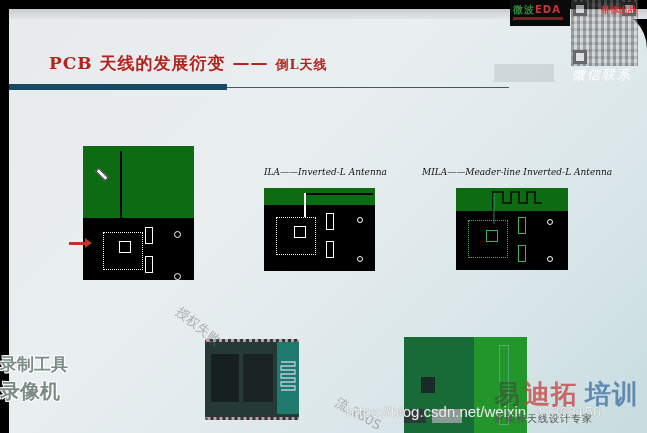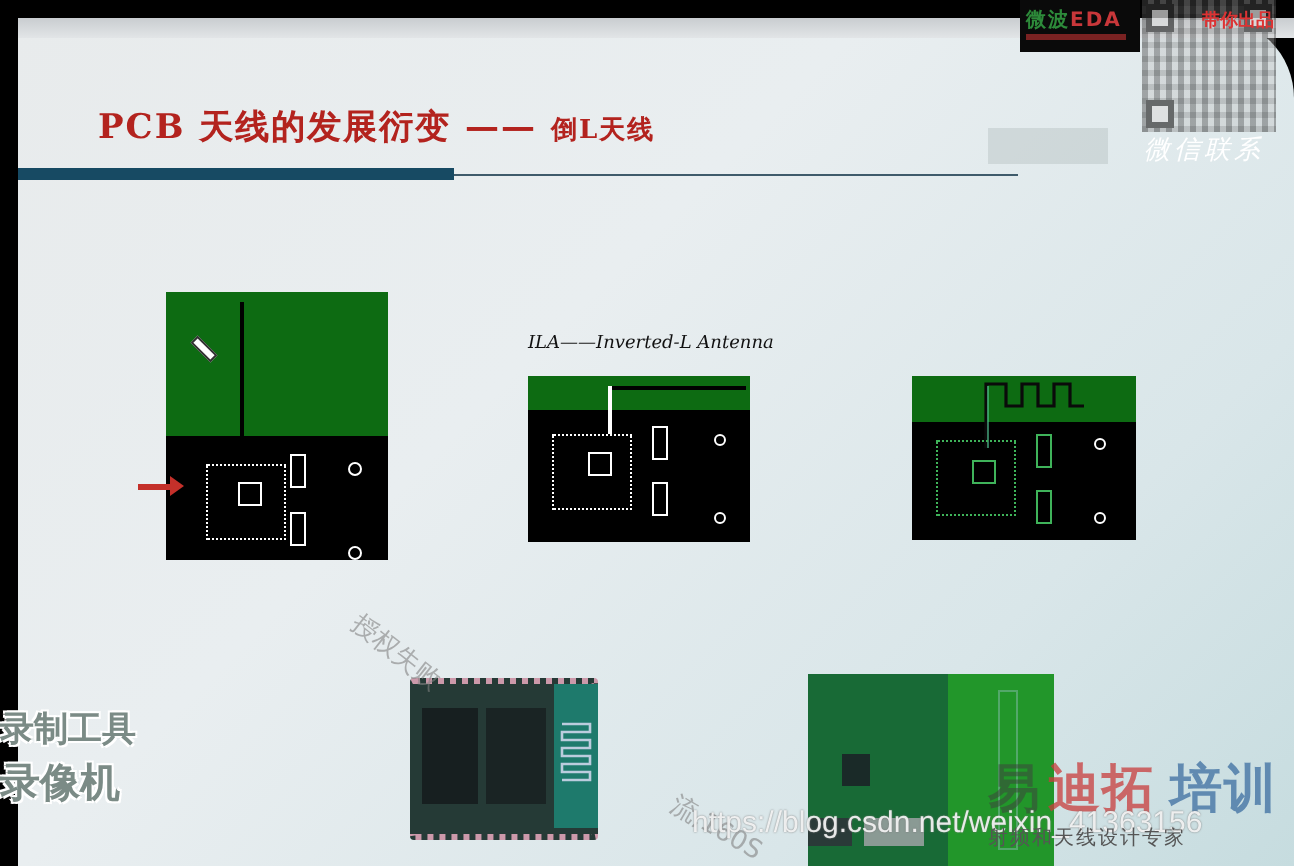--- a/index.html
+++ b/index.html
@@ -81,20 +81,23 @@
     <div class="trace" style="left:40px; top:5px; width:69px; height:2px;"></div>
     <div style="position:absolute; left:40px; top:5px; width:2px; height:24px; background:#fff;"></div>
     <div class="circuit" style="left:12px; top:29px; width:40px; height:38px;"></div>
     <div class="chip" style="left:30px; top:38px; width:12px; height:12px; background:#000;"></div>
     <div class="chip" style="left:62px; top:25px; width:8px; height:17px;"></div>
     <div class="chip" style="left:62px; top:53px; width:8px; height:17px;"></div>
     <div class="circle" style="left:93px; top:29px; width:6px; height:6px;"></div>
     <div class="circle" style="left:93px; top:68px; width:6px; height:6px;"></div>
   </div>
 
+  <div class="caption" style="left:413px; top:158px;">
+    <b>MILA</b><span>——Meader-line Inverted-L Antenna</span>
+  </div>
   <div class="pcb" style="left:447px; top:179px; width:112px; height:82px;">
     <div class="pcb-green" style="height:23px;"></div>
     <svg style="position:absolute; left:0; top:0;" width="112" height="40">
       <polyline points="37,36 37,4 47,4 47,15 55,15 55,4 63,4 63,15 71,15 71,4 79,4 79,15 86,15" fill="none" stroke="#0a0a0a" stroke-width="1.6"></polyline>
       <polyline points="38,36 38,5" fill="none" stroke="#5c9" stroke-width="0.6"></polyline>
     </svg>
     <div class="circuit" style="left:12px; top:32px; width:40px; height:38px; border-color:#3fb35a;"></div>
     <div class="chip" style="left:30px; top:42px; width:12px; height:12px; background:#000; border-color:#3fb35a;"></div>
     <div class="chip" style="left:62px; top:29px; width:8px; height:17px; border-color:#3fb35a;"></div>
     <div class="chip" style="left:62px; top:57px; width:8px; height:17px; border-color:#3fb35a;"></div>

